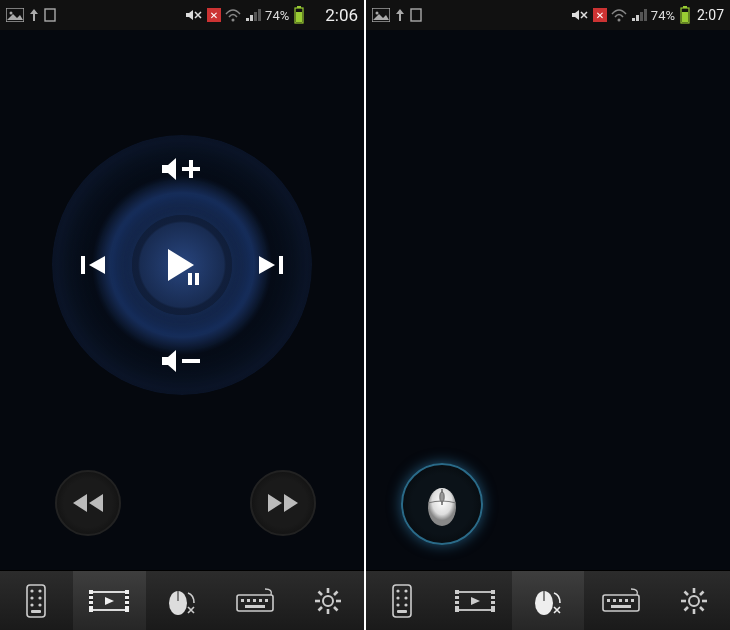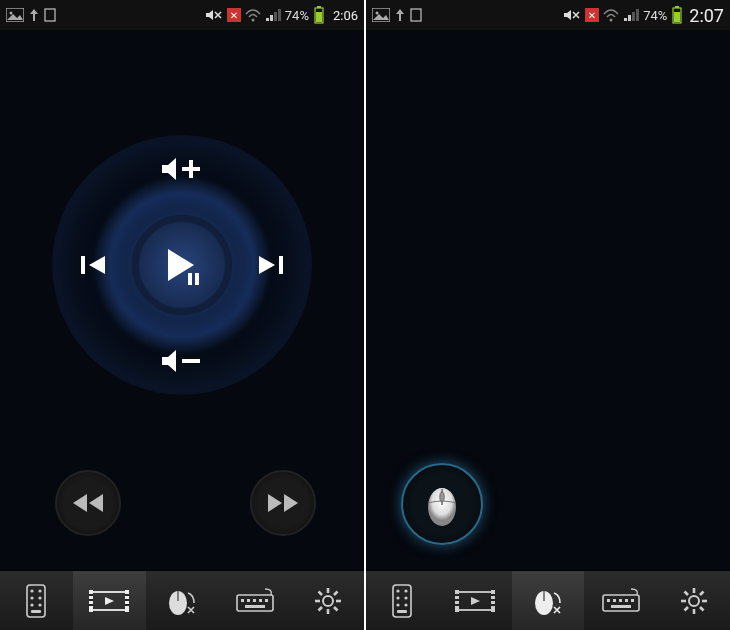--- a/index.html
+++ b/index.html
@@ -80,21 +80,21 @@
       <svg width="16" height="14">
             <path d="M1 13 L4 13 L4 10 L1 10 Z M5 13 L8 13 L8 7 L5 7 Z" fill="#ccc"></path>
             <path d="M9 13 L12 13 L12 4 L9 4 Z M13 13 L16 13 L16 1 L13 1 Z" fill="#555"></path>
           </svg>
       <span style="color:#ddd;font-size:13px">74%</span>
       <svg width="12" height="18">
             <rect x="2" y="2" width="8" height="15" fill="none" stroke="#9c3" stroke-width="1.2"></rect>
             <rect x="3" y="6" width="6" height="10" fill="#9c3"></rect>
             <rect x="4" y="0" width="4" height="2" fill="#9c3"></rect>
           </svg>
-      <span style="color:#eee;font-size:13px;margin-left:4px">2:06</span>
+      <span style="color:#eee;font-size:17px;margin-left:16px">2:06</span>
     </div>
   </div>
 
   <div class="main">
     <div class="ring">
       <div class="btn north">
         <svg width="48" height="36">
               <path d="M4 14 L10 14 L18 7 L18 29 L10 22 L4 22 Z" fill="#fff"></path>
               <rect x="24" y="16" width="18" height="4" fill="#fff"></rect>
               <rect x="31" y="9" width="4" height="18" fill="#fff"></rect>
@@ -237,21 +237,21 @@
       <svg width="16" height="14">
             <path d="M1 13 L4 13 L4 10 L1 10 Z M5 13 L8 13 L8 7 L5 7 Z" fill="#ccc"></path>
             <path d="M9 13 L12 13 L12 4 L9 4 Z M13 13 L16 13 L16 1 L13 1 Z" fill="#555"></path>
           </svg>
       <span style="color:#ddd;font-size:13px">74%</span>
       <svg width="12" height="18">
             <rect x="2" y="2" width="8" height="15" fill="none" stroke="#9c3" stroke-width="1.2"></rect>
             <rect x="3" y="6" width="6" height="10" fill="#9c3"></rect>
             <rect x="4" y="0" width="4" height="2" fill="#9c3"></rect>
           </svg>
-      <span style="color:#eee;font-size:18px;margin-left:2px">2:07</span>
+      <span style="color:#eee;font-size:14px;margin-left:2px">2:07</span>
     </div>
   </div>
 
   <div class="main">
     <div class="mouse-btn">
       <svg width="38" height="50">
         <ellipse cx="19" cy="28" rx="14" ry="19" fill="url(#mg)"></ellipse>
         <defs>
               <radialGradient id="mg" cx="50%" cy="35%">
                 <stop offset="0%" stop-color="#fff"></stop>

